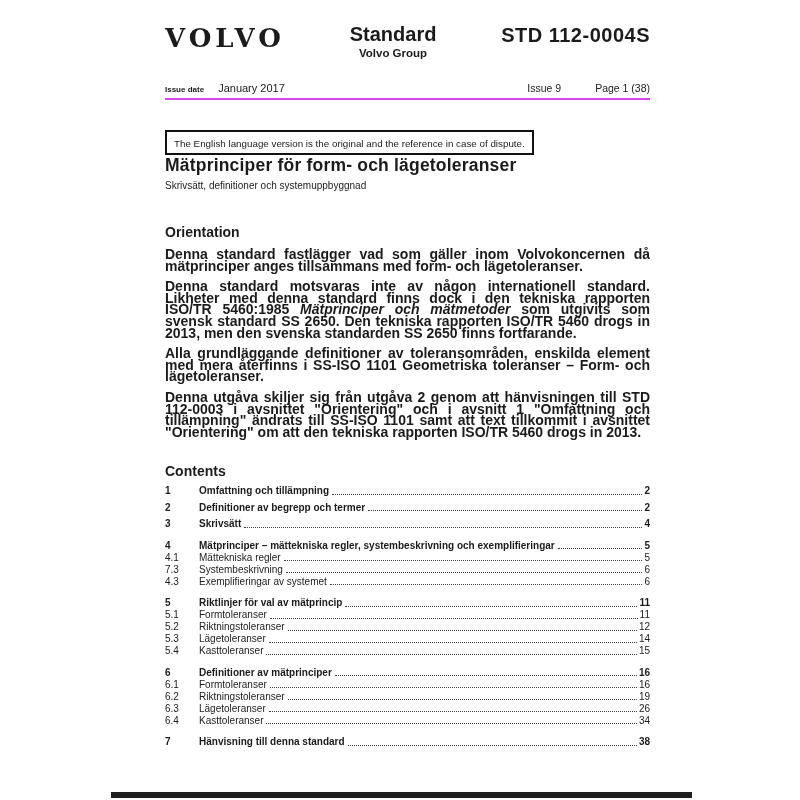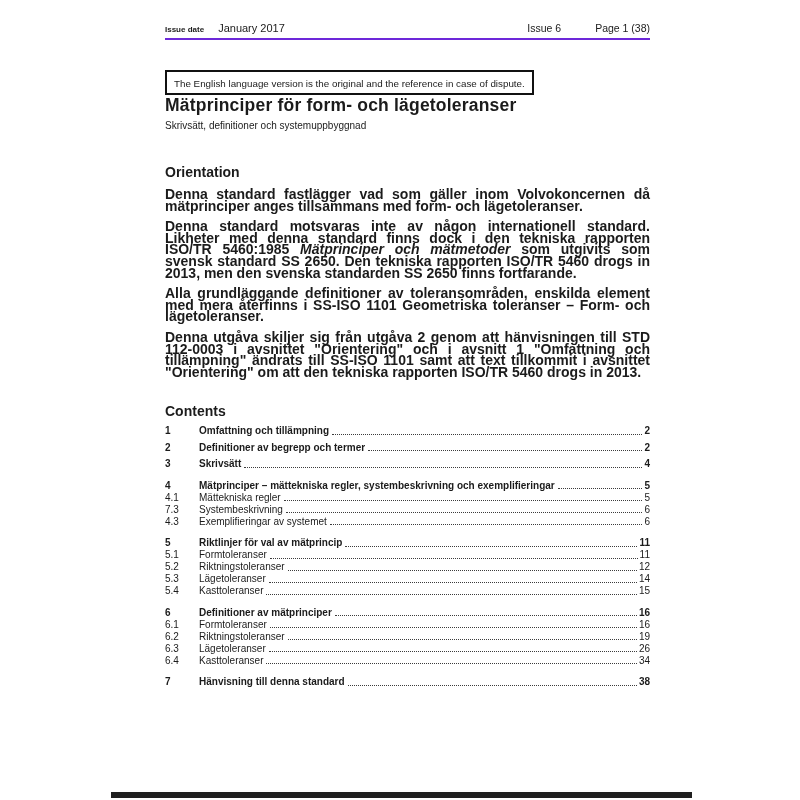--- a/index.html
+++ b/index.html
@@ -40,23 +40,24 @@
   }
   .doc-type   { font-weight: bold; font-size: 20px; }
   .org-name   { font-weight: bold; font-size: 11.5px; margin-top: 2px; }
   .doc-number {
     font-weight: bold; font-size: 20px;
     letter-spacing: 0.5px;
     padding-top: 2px;
     white-space: nowrap;
   }
   .issue-row {
+    margin-top: 16px;
     display: flex;
     align-items: baseline;
-    border-bottom: 2px solid #6d28d9;
+    border-bottom: 2px solid #d946ef;
     padding-bottom: 4px;
     font-size: 10px;
   }
   .issue-date-label { font-size: 8px; font-weight: bold; margin-right: 14px; }
   .issue-date-value { font-size: 11px; }
   .issue-spacer { flex: 1; }
   .issue-number { font-size: 10.5px; margin-right: 34px; }
   .page-number  { font-size: 10.5px; }
   
   .notice-box {
@@ -115,26 +116,34 @@
     height: 6px;
     background: #1f1f1f;
   }
 </style>
 </head>
 <body>
 
 <div class="page">
 
   
+  <div class="header-row">
+    <div class="logo">VOLVO</div>
+    <div class="header-center">
+      <div class="doc-type">Standard</div>
+      <div class="org-name">Volvo Group</div>
+    </div>
+    <div class="doc-number">STD 112-0004S</div>
+  </div>
 
   <div class="issue-row">
     <span class="issue-date-label">Issue date</span>
     <span class="issue-date-value">January 2017</span>
     <span class="issue-spacer"></span>
-    <span class="issue-number">Issue 6</span>
+    <span class="issue-number">Issue 9</span>
     <span class="page-number">Page 1 (38)</span>
   </div>
 
   
   <div class="notice-box">The English language version is the original and the reference in case of dispute.</div>
 
   
   <div class="doc-title">Mätprinciper för form- och lägetoleranser</div>
   <div class="doc-subtitle">Skrivsätt, definitioner och systemuppbyggnad</div>
 

